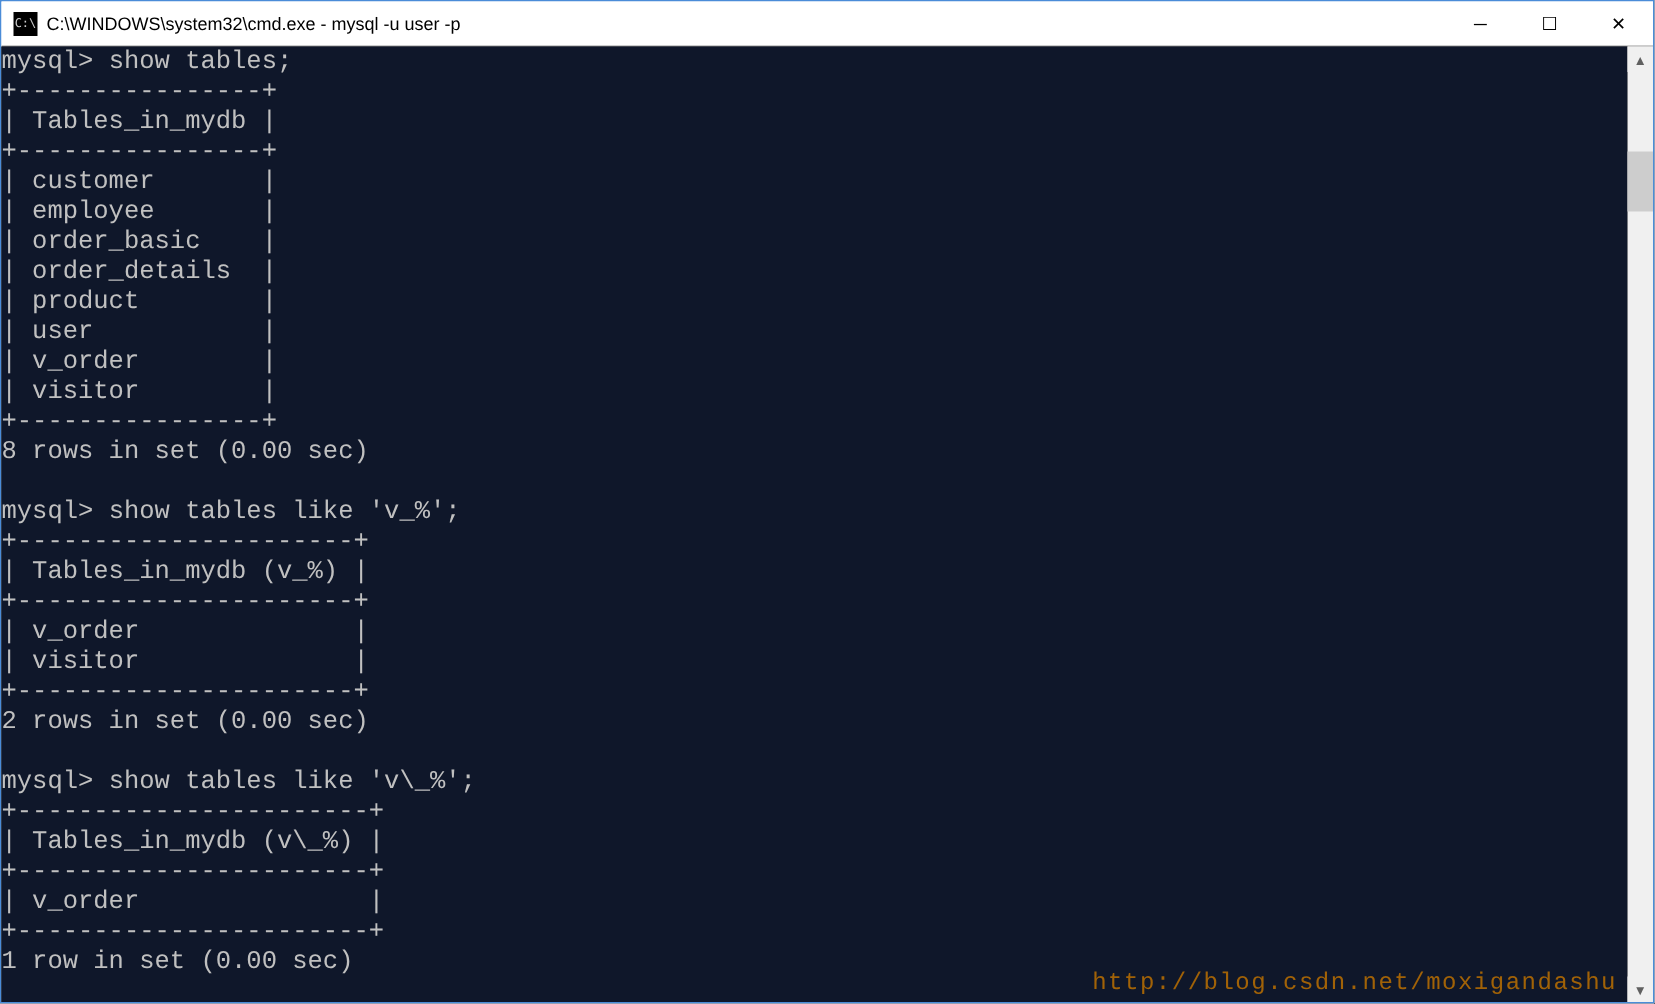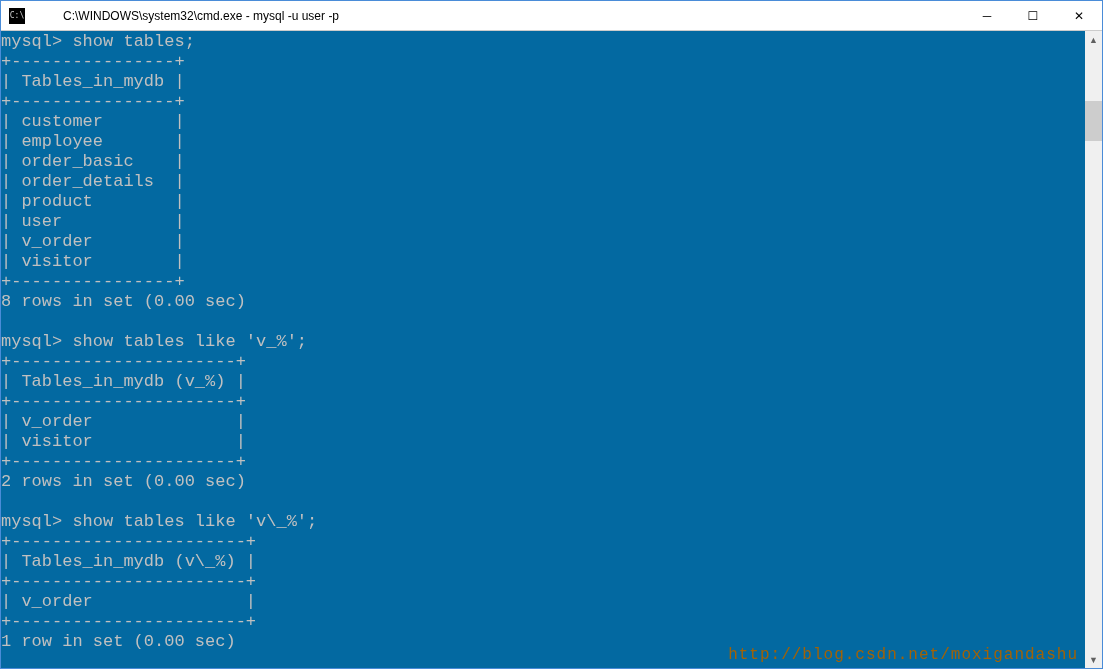--- a/index.html
+++ b/index.html
@@ -37,21 +37,20 @@
       background: #000;
       color: #ccc;
       font-size: 8px;
       font-family: monospace;
     }
     .title-text {
       font-size: 12px;
       color: #000;
       flex: 1;
       white-space: nowrap;
-      margin-left: 32px;
     }
     .title-controls {
       display: flex;
       height: 100%;
     }
     .title-btn {
       width: 46px;
       height: 100%;
       display: flex;
       align-items: center;
@@ -60,21 +59,21 @@
       color: #000;
     }
     .console-wrap {
       flex: 1;
       display: flex;
       background: #000;
       position: relative;
     }
     .console {
       flex: 1;
-      background: #0369a1;
+      background: #0f172a;
       color: #c0c0c0;
       font-family: "NSimSun", "SimSun", "Courier New", monospace;
       font-size: 17px;
       line-height: 20px;
       padding: 1px 0 0 0;
       white-space: pre;
       overflow: hidden;
     }
     .scrollbar {
       width: 17px;

